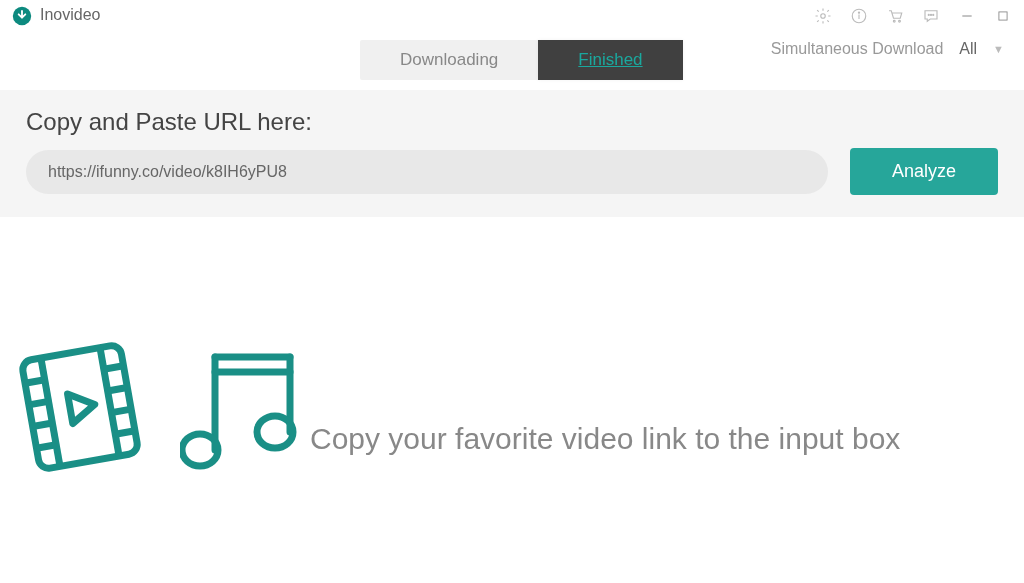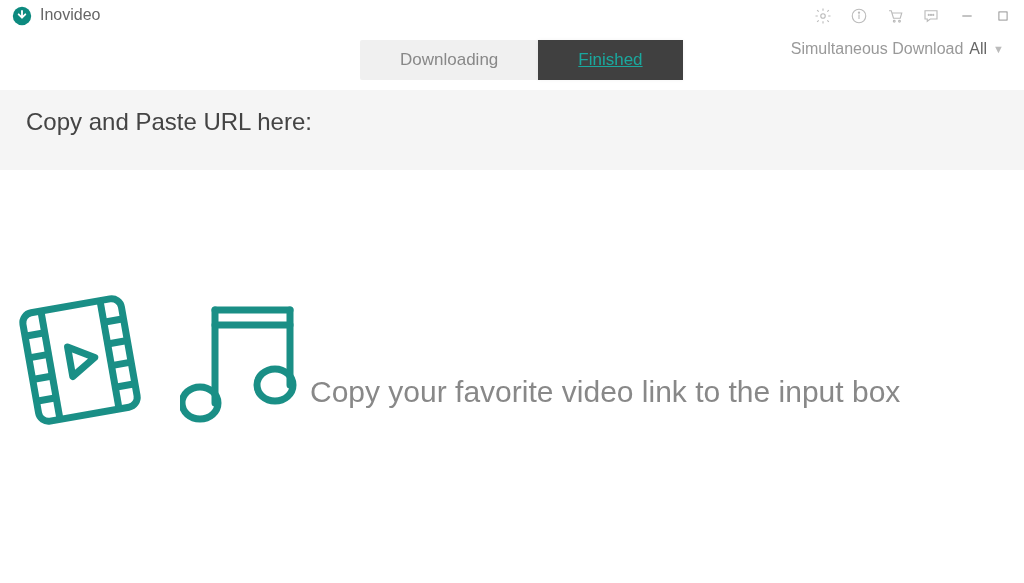--- a/index.html
+++ b/index.html
@@ -67,20 +67,21 @@
     .tab-finished {
       background: #404040;
       color: #1aa89e;
       box-shadow: 0 0 4px rgba(0,0,0,0.05);
       text-decoration: underline;
     }
     .tabs-right {
       margin-left: auto;
       display: flex;
       align-items: center;
+      gap: 10px;
       color: #999;
       font-size: 16px;
     }
     .sim-select {
       color: #666;
       padding: 0 6px;
     }
     .chevron {
       color: #bbb;
       font-size: 11px;
@@ -200,20 +201,24 @@
     <span>Simultaneous Download</span>
     <span class="sim-select">
       <span>All</span>
     </span>
     <span class="chevron">▼</span>
   </div>
 </div>
 
 <div class="url-section">
   <div class="url-label">Copy and Paste URL here:</div>
+  <div class="url-row">
+    <input class="url-input" type="text" value="https://ifunny.co/video/k8IH6yPU8" style="">
+    <button class="analyze-btn">Analyze</button>
+  </div>
 </div>
 
 <div class="empty-state">
   <div class="illustration">
     <span>
       <svg width="160" height="160" viewBox="0 0 160 160">
         <g transform="rotate(-10 80 80)">
           <rect x="30" y="25" width="100" height="110" rx="10" fill="none" stroke="#1a8f86" stroke-width="7"></rect>
           <line x1="50" y1="25" x2="50" y2="135" stroke="#1a8f86" stroke-width="7"></line>
           <line x1="110" y1="25" x2="110" y2="135" stroke="#1a8f86" stroke-width="7"></line>

